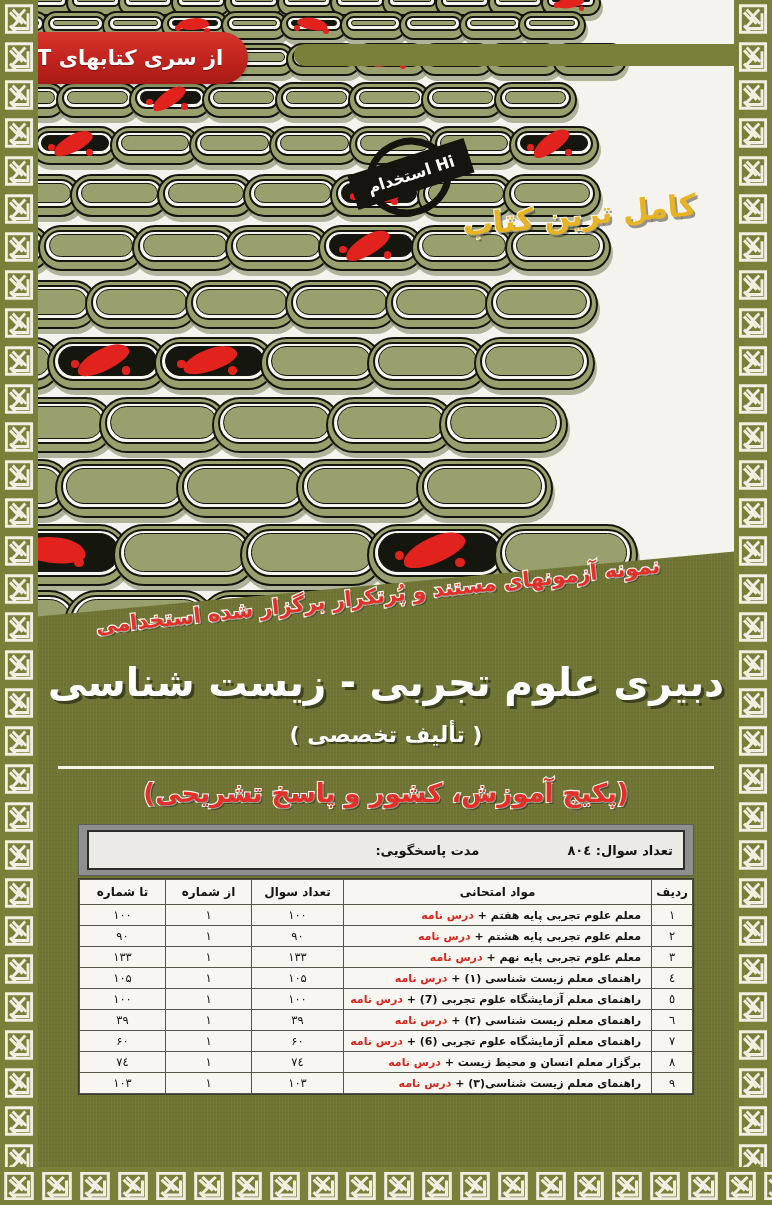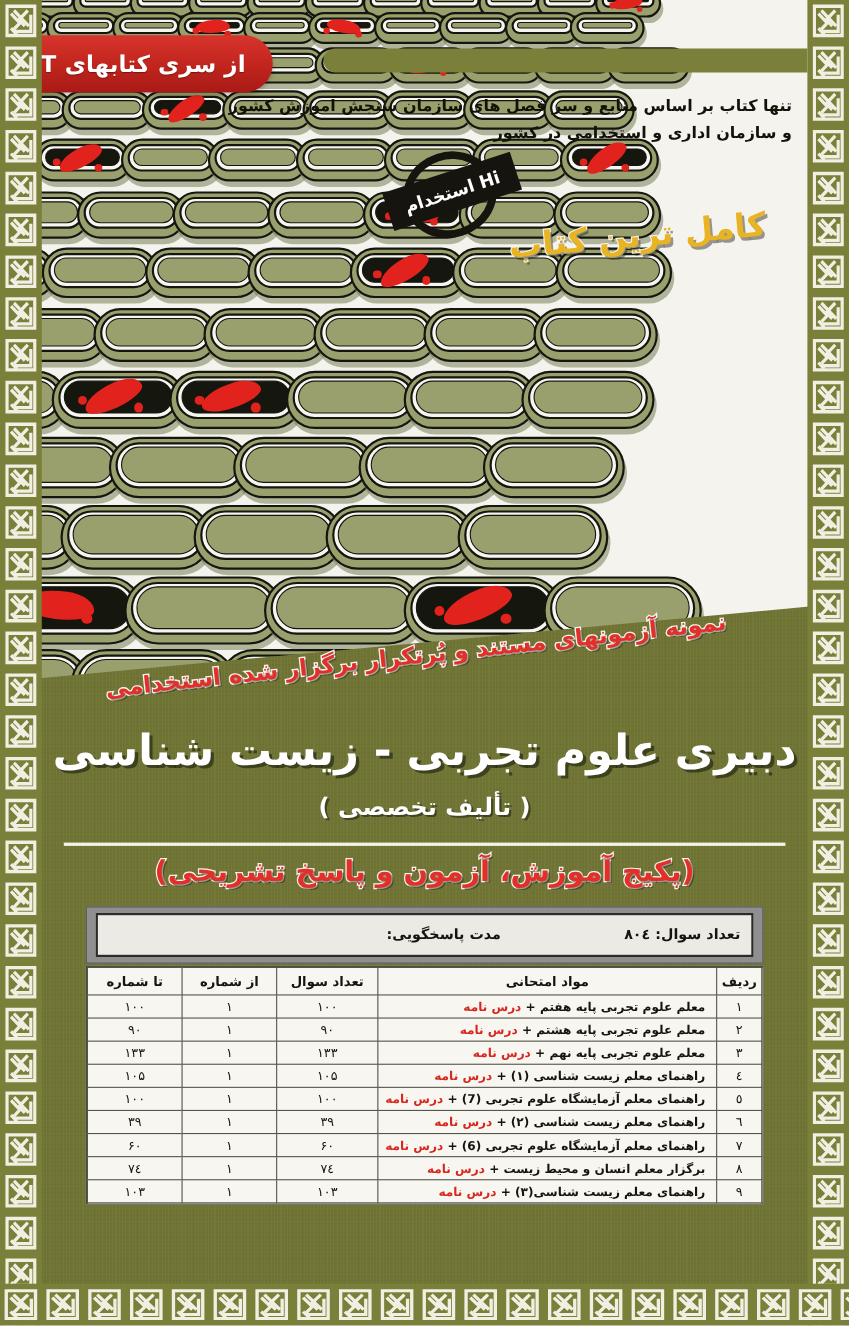--- a/index.html
+++ b/index.html
@@ -174,21 +174,21 @@
     position:absolute;left:78px;top:824px;width:616px;height:52px;
     background:#8f8f8f;border:1px solid #5b5b5b;z-index:22;
     padding:5px 8px;
   }
   #infobox .inner{
     height:100%;background:#ebeae4;border:2px solid #2b2b2b;
     display:flex;align-items:center;direction:rtl;
     padding:0 10px;font-size:13px;color:#15150d;font-weight:bold;
   }
   #infobox .inner .q{flex:0 0 auto;}
-  #infobox .inner .d{flex:0 0 auto;margin-right:112px;}
+  #infobox .inner .d{flex:0 0 auto;margin-right:88px;}
 
   
   #tbl-wrap{
     position:absolute;left:78px;top:878px;width:616px;z-index:22;
     background:#f4f3ee;border:1px solid #3a3a30;
   }
   table{border-collapse:collapse;width:100%;direction:rtl;}
   th,td{
     border:1px solid #55554a;
     font-size:11.5px;padding:3px 4px;text-align:center;
@@ -639,24 +639,20 @@
         </div>
       </div>
   </div>
 
   <div id="ribbon">
     <span>از سری کتابهای GET</span>
   </div>
 
   <div id="topbar"></div>
 
-  <div id="toptext">
-    <div>تنها کتاب بر اساس منابع و سر فصل های سازمان سنجش آموزش کشور</div>
-    <div>و سازمان اداری و استخدامی در کشور</div>
-  </div>
 
   <div id="stamp">
     <div class="ring"></div>
     <div class="bar">
       <span>Hi استخدام</span>
     </div>
   </div>
 
   <div id="maintitle">
     <div class="t2">کامل ترین کتاب</div>
@@ -666,21 +662,21 @@
     <div class="texture"></div>
   </div>
 
   <div id="diagred">
     <span>نمونه آزمونهای مستند و پُرتکرار برگزار شده استخدامی</span>
   </div>
 
   <div id="subject">دبیری علوم تجربی - زیست شناسی</div>
   <div id="scope">( تألیف تخصصی )</div>
   <div id="divider"></div>
-  <div id="package">(پکیج آموزش، آزمون و پاسخ تشریحی)</div>
+  <div id="package">(پکیج آموزش، کشور و پاسخ تشریحی)</div>
 
   <div id="infobox">
     <div class="inner">
       <span class="q">تعداد سوال: ۸۰٤</span>
       <span class="d">مدت پاسخگویی:</span>
     </div>
   </div>
 
   <div id="tbl-wrap">
     <table>

